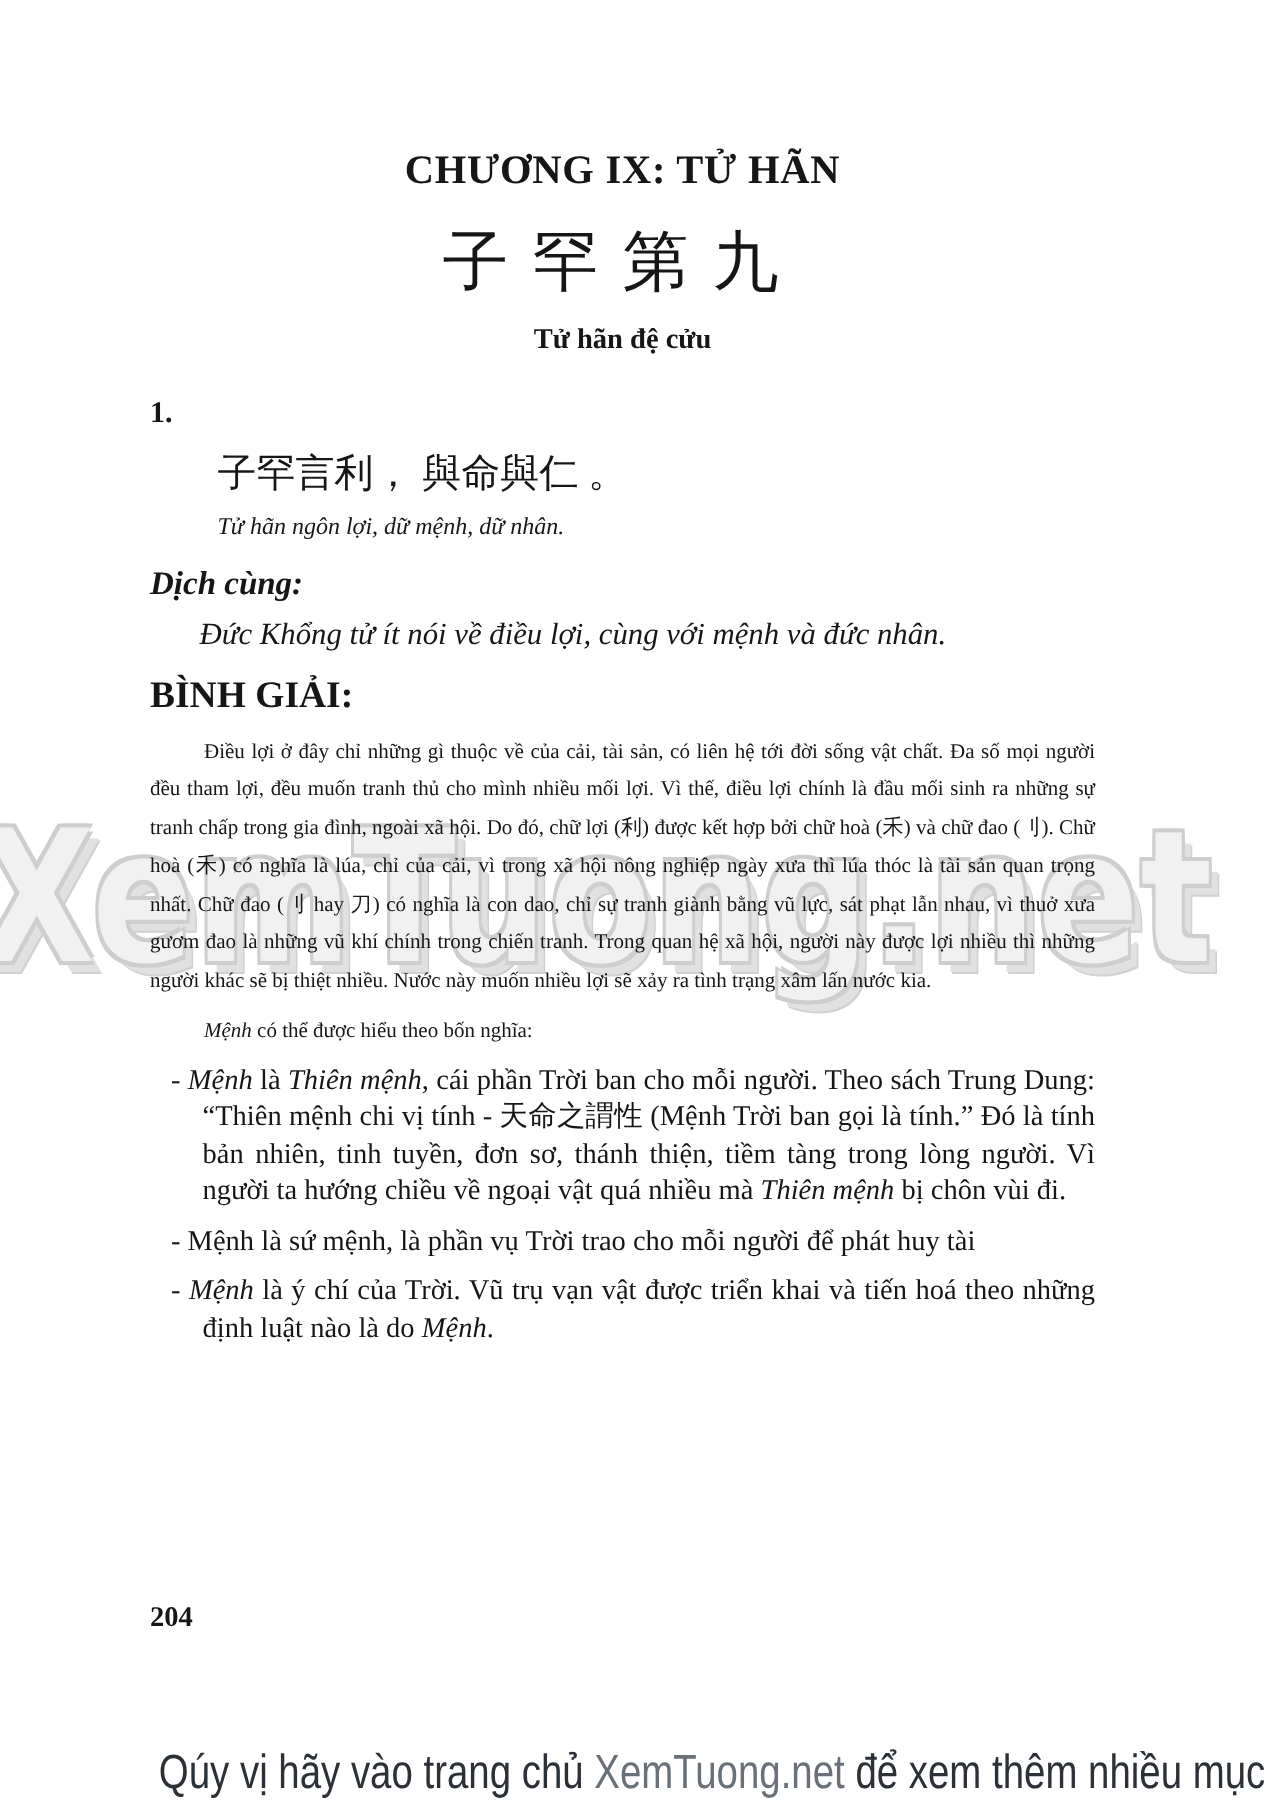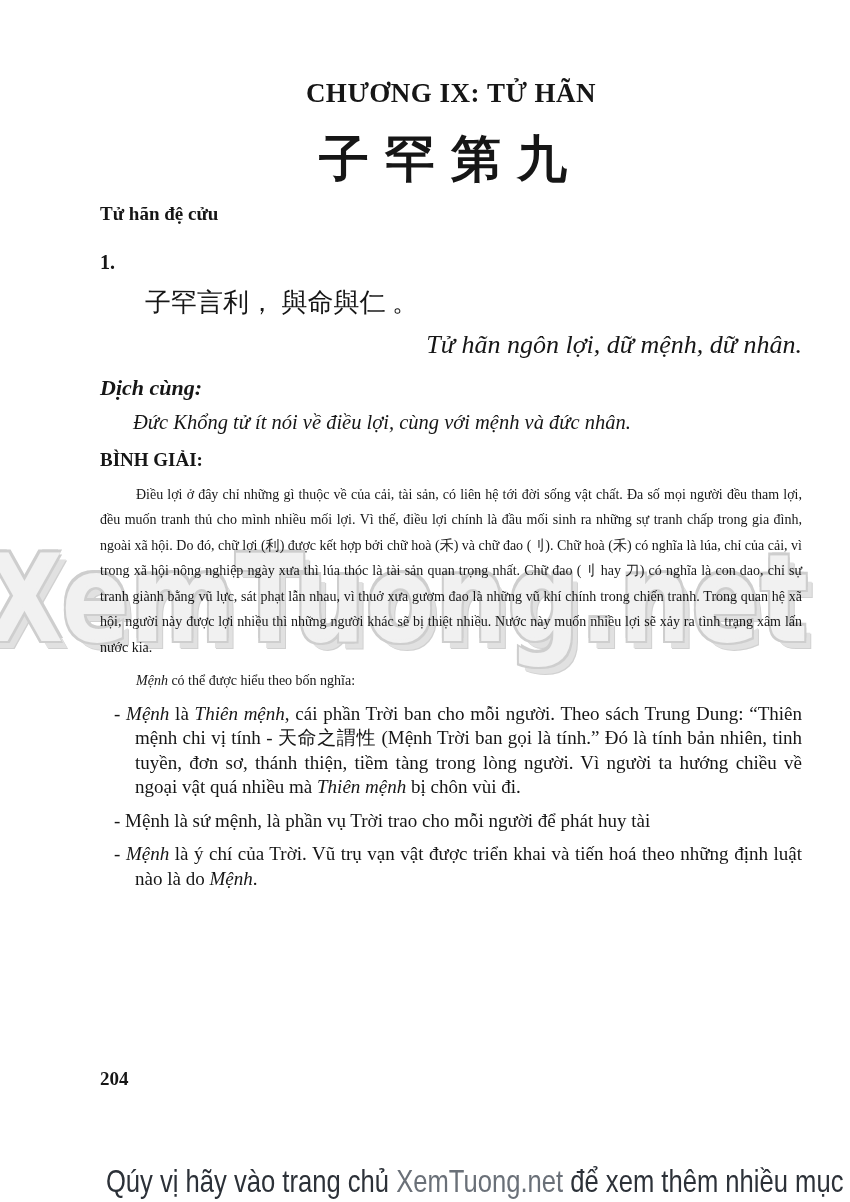--- a/index.html
+++ b/index.html
@@ -36,78 +36,77 @@
     transform: scaleY(1.22);
     transform-origin: center;
     opacity: 0.85;
     user-select: none;
   }
 
   
   .content {
     position: relative;
     z-index: 1;
-    padding: 78px 48px 0 100px;
+    padding: 78px 120px 0 100px;
+    margin-top: 20px;
   }
 
   .chapter-title {
     margin: 0 0 20px 0;
     text-align: center;
     font-size: 27px;
     font-weight: bold;
     letter-spacing: 0.5px;
   }
   .chapter-title-cn {
     margin: 0 0 14px 0;
     text-align: center;
-    font-size: 50px;
+    font-size: 44px;
     letter-spacing: 16px;
     line-height: 1.2;
-    font-weight: bold;
   }
   .chapter-subtitle {
     margin: 0 0 26px 0;
-    text-align: left;
+    text-align: center;
     font-size: 19px;
     font-weight: bold;
   }
 
   .section-number {
     margin: 0 0 12px 0;
     font-size: 20px;
     font-weight: bold;
   }
   .verse-cn {
     margin: 0 0 10px 0;
     padding-left: 45px;
     font-size: 26px;
     line-height: 1.3;
   }
   .verse-phonetic {
     margin: 0 0 15px 0;
     padding-left: 45px;
-    font-size: 26px;
+    font-size: 16px;
     font-style: italic;
-    text-align: right;
   }
   .dich-nghia-label {
     margin: 0 0 10px 0;
     font-size: 22px;
     font-weight: bold;
     font-style: italic;
   }
   .dich-nghia-text {
     margin: 0 0 15px 0;
     padding-left: 33px;
     font-size: 20.5px;
     font-style: italic;
   }
   .binh-giai-label {
     margin: 0 0 11px 0;
-    font-size: 19px;
+    font-size: 25px;
     font-weight: bold;
   }
 
   .para {
     margin: 0 0 8px 0;
     font-size: 14px;
     line-height: 25.5px;
     text-align: justify;
     text-indent: 36px;
   }

